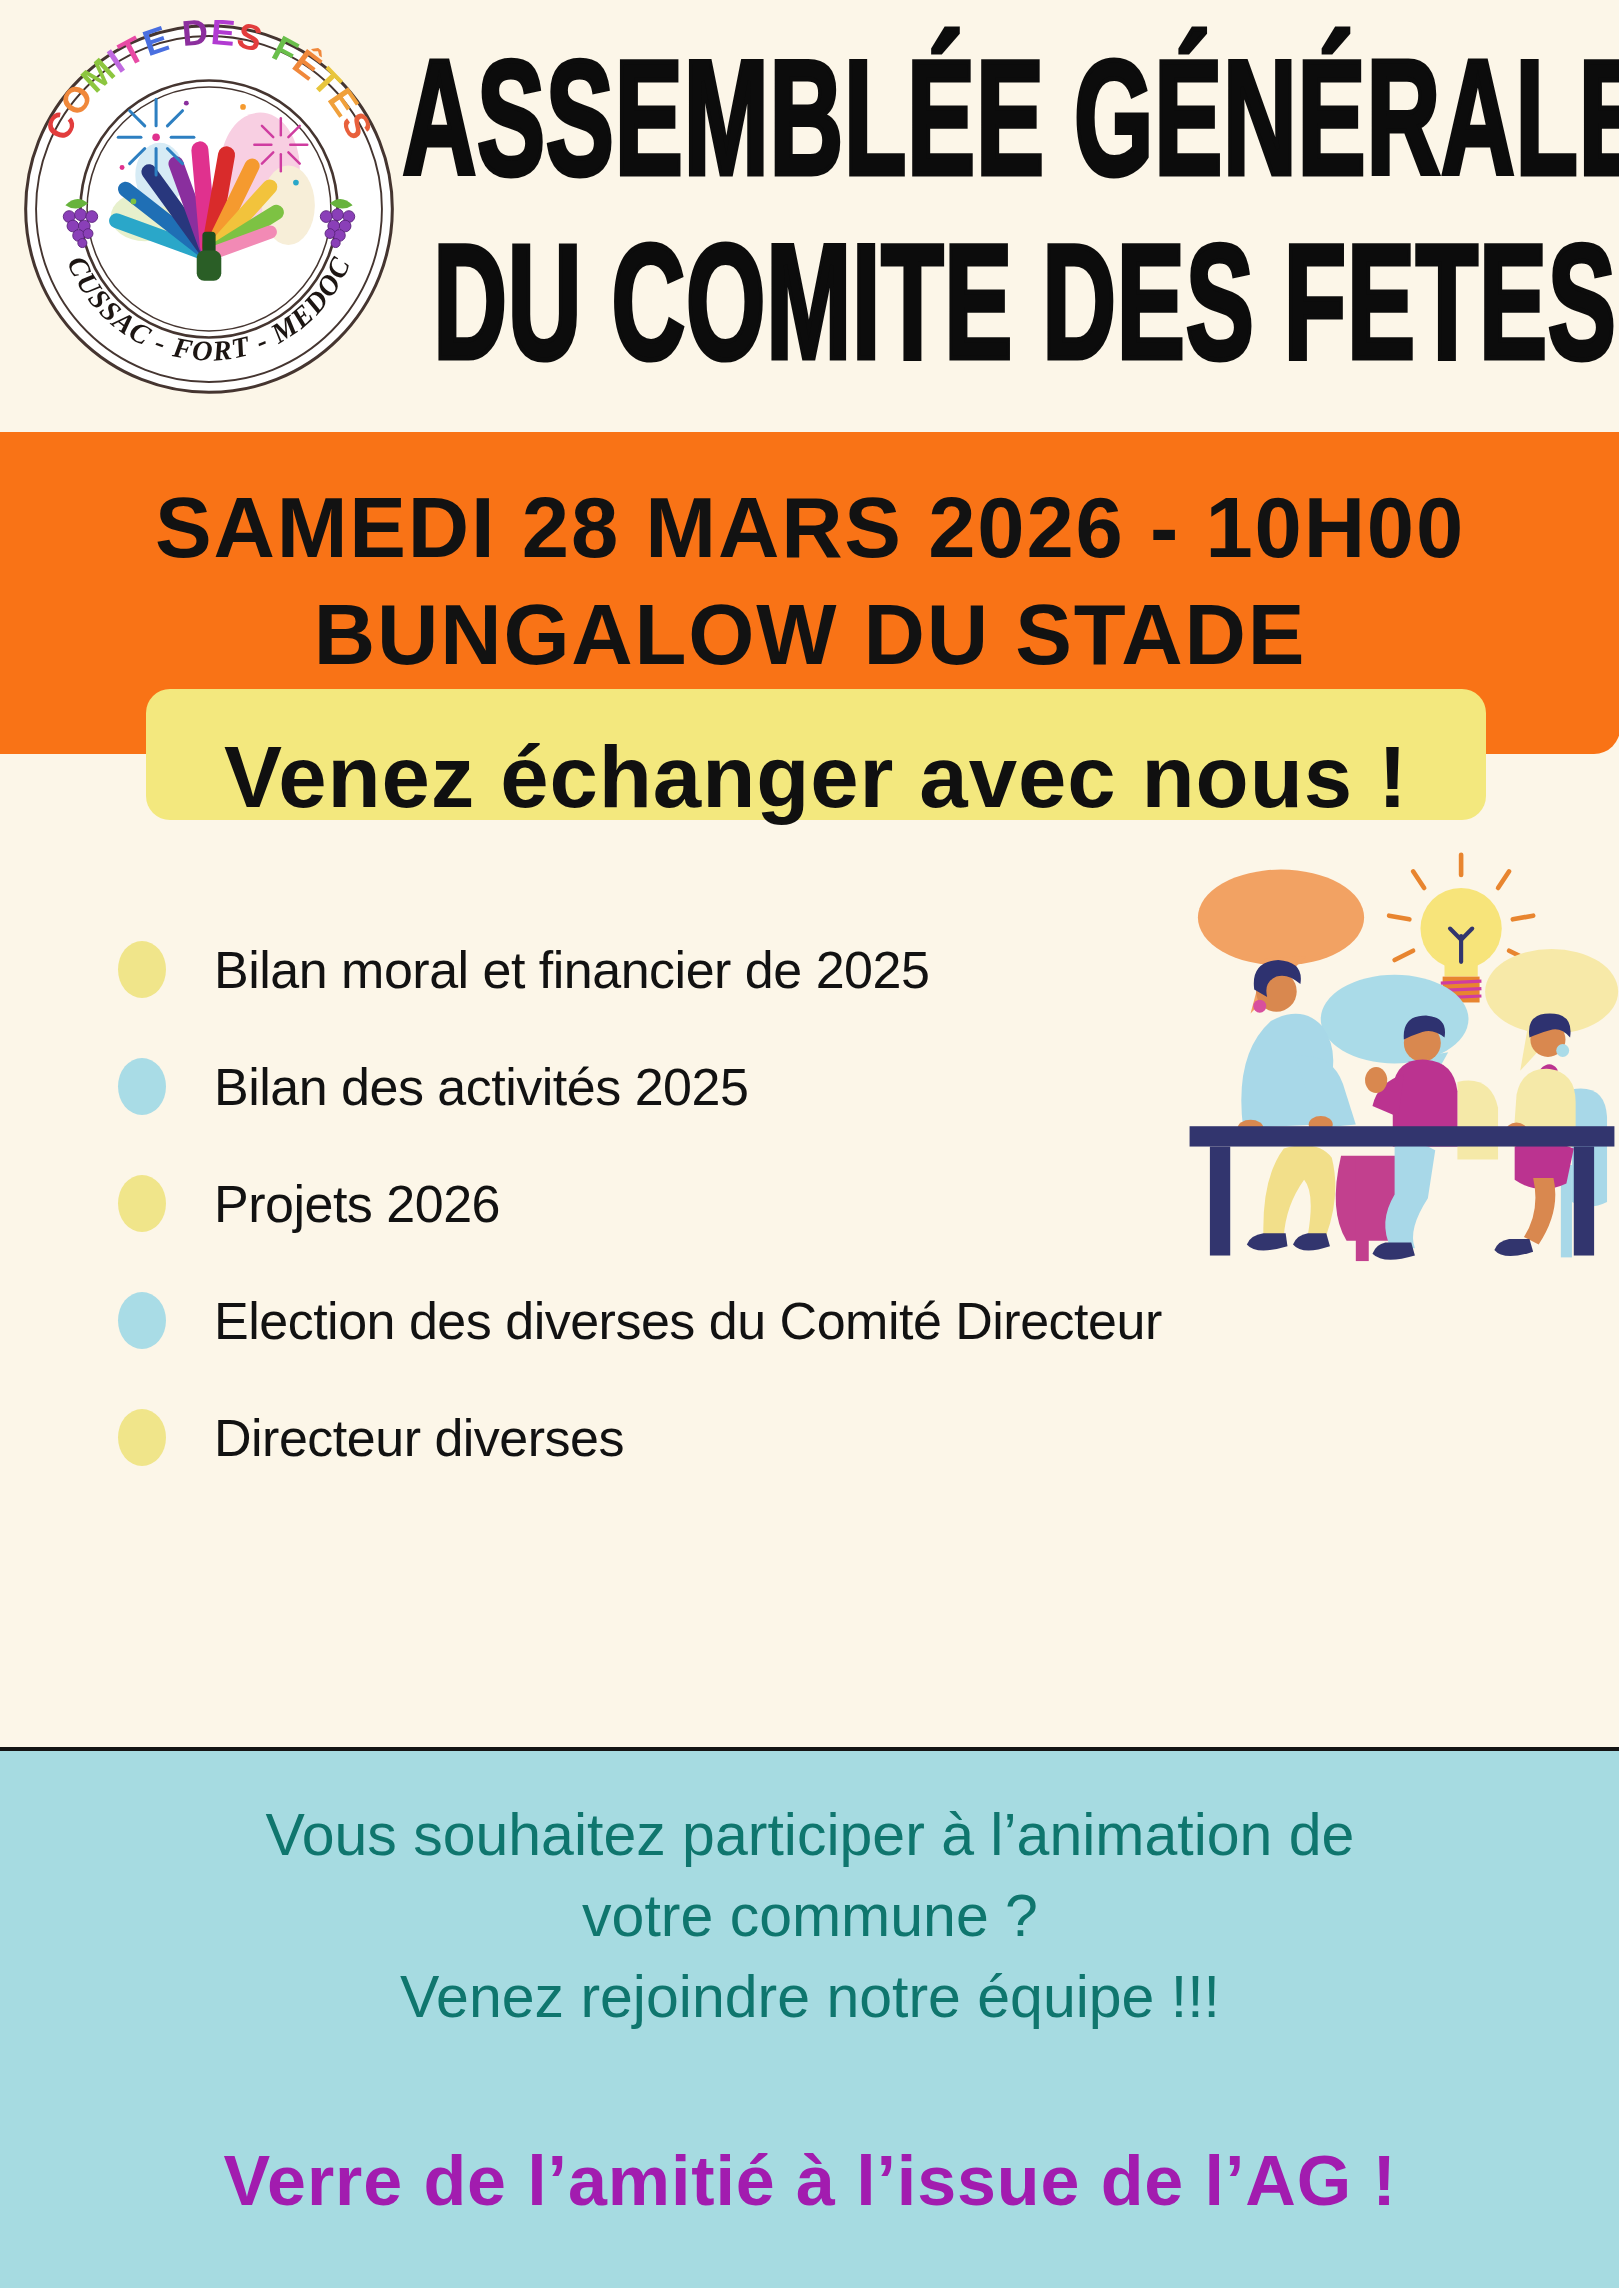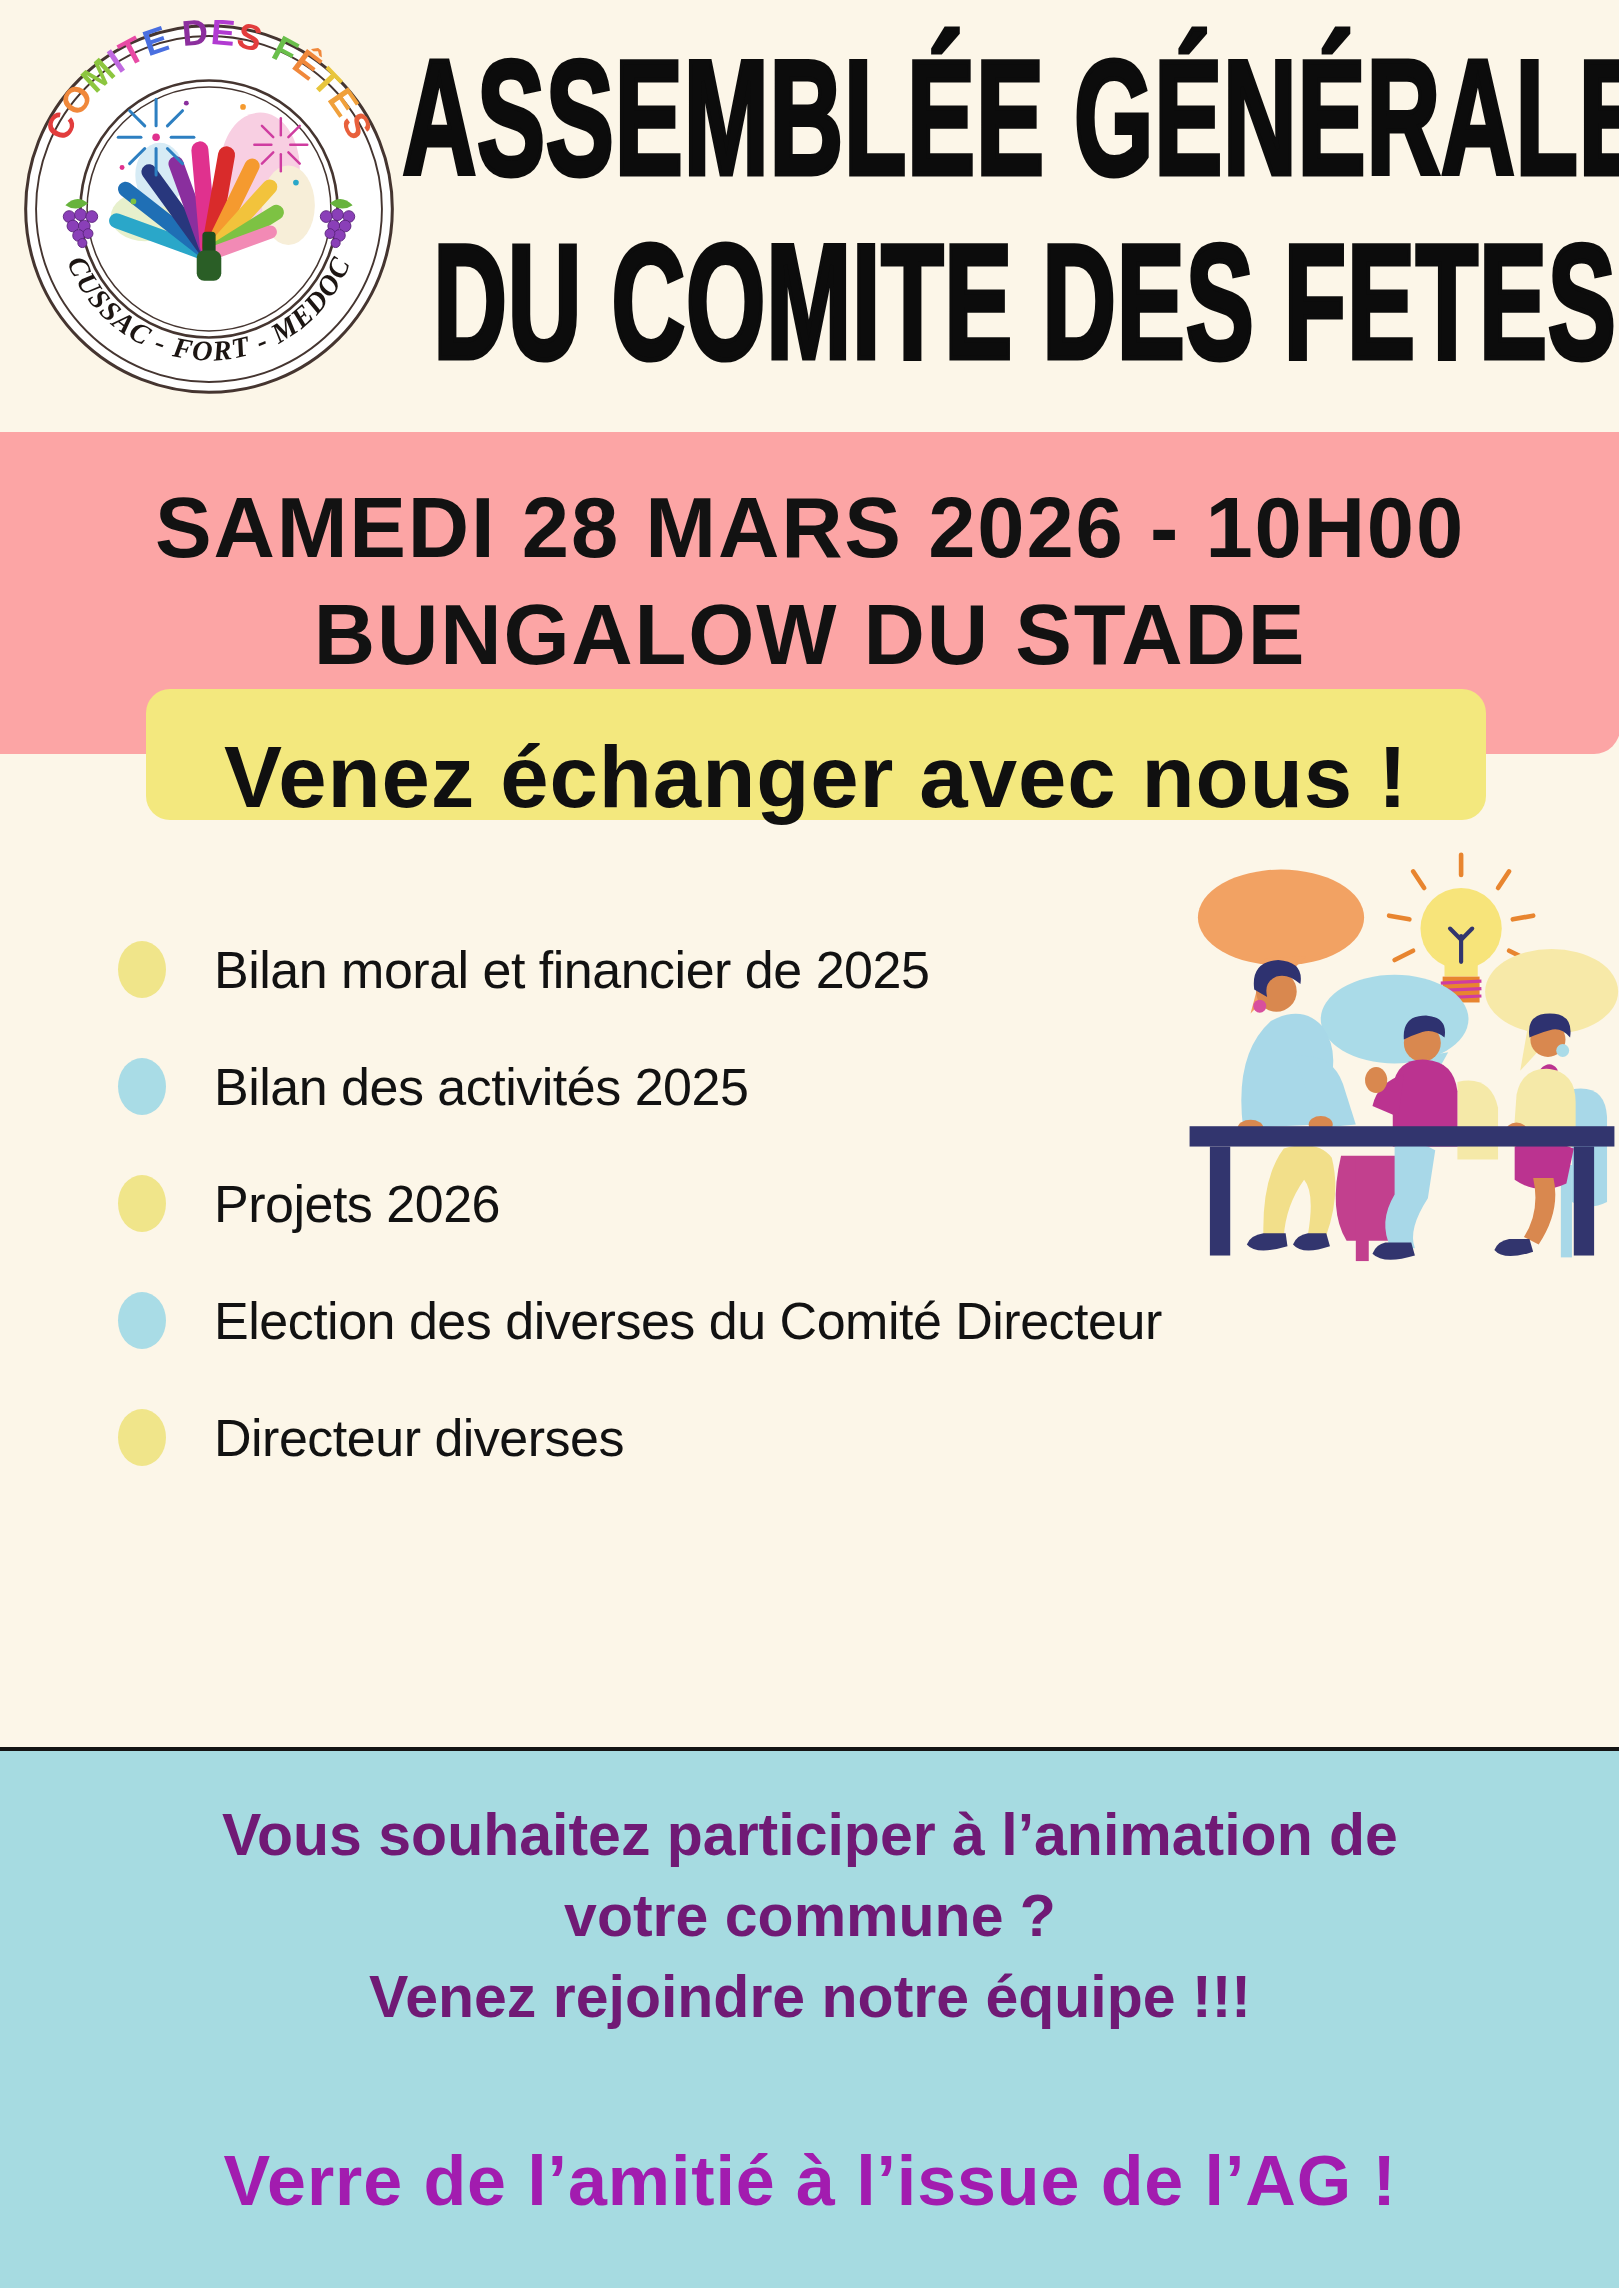--- a/index.html
+++ b/index.html
@@ -17,21 +17,21 @@
     display:flex; align-items:center; justify-content:center;
     font-weight:700; font-size:116px; letter-spacing:0.9px; white-space:nowrap;
     transform:scale(0.88,1.40); transform-origin:center;
     -webkit-text-stroke:3.7px #0c0c0c; color:#0c0c0c;
   }
   .title-line.l1{top:39px;}
   .title-line.l2{top:223px;}
   
   .banner{
     position:absolute; left:0; top:432px; width:1620px; height:322px;
-    background:#fca5a5; display:flex; flex-direction:column;
+    background:#f97316; display:flex; flex-direction:column;
     align-items:center; justify-content:center; padding-bottom:24px; box-sizing:border-box;
     border-bottom-right-radius:26px;
   }
   .banner-line{
     font-size:85px; font-weight:700; letter-spacing:1.8px; line-height:107px;
     color:#121212; white-space:nowrap;
   }
   
   .highlight{
     position:absolute; left:146px; top:689px; width:1340px; height:131px;
@@ -45,21 +45,21 @@
   .bullet{width:48px; height:57px; border-radius:50%; margin-right:48px; flex:0 0 auto;}
   .agenda-label{font-size:52px; font-weight:400; letter-spacing:-0.5px; white-space:nowrap; color:#121212;}
   
   .illustration{position:absolute; left:1184px; top:851px; width:436px; height:423px;}
   
   .footer{
     position:absolute; left:0; top:1747px; width:1620px; height:542px;
     background:#a6dbe1; border-top:4.6px solid #141414; box-sizing:border-box;
     display:flex; flex-direction:column; align-items:center; text-align:center;
   }
-  .footer-line{font-size:59px; font-weight:700; line-height:81px; color:#701a75; white-space:nowrap;}
+  .footer-line{font-size:59px; font-weight:400; line-height:81px; color:#0f766e; white-space:nowrap;}
   .footer-line.first{margin-top:44px;}
   .footer-closing{
     margin-top:103px; font-size:70px; font-weight:700; letter-spacing:0.9px;
     color:#a21caf; white-space:nowrap;
   }
 </style>
 </head>
 <body>
 
 <div class="poster">

